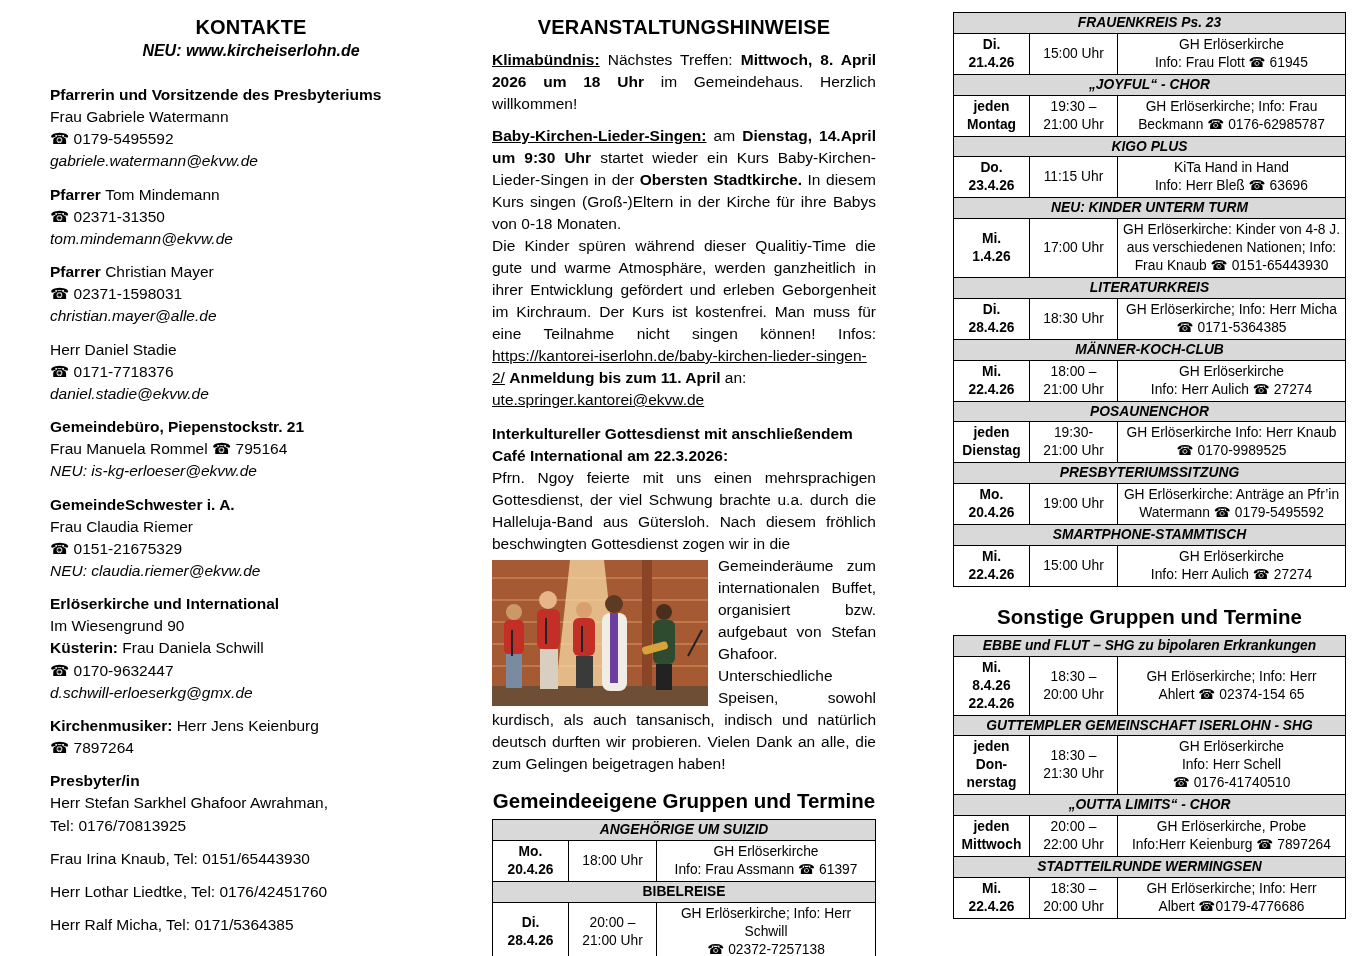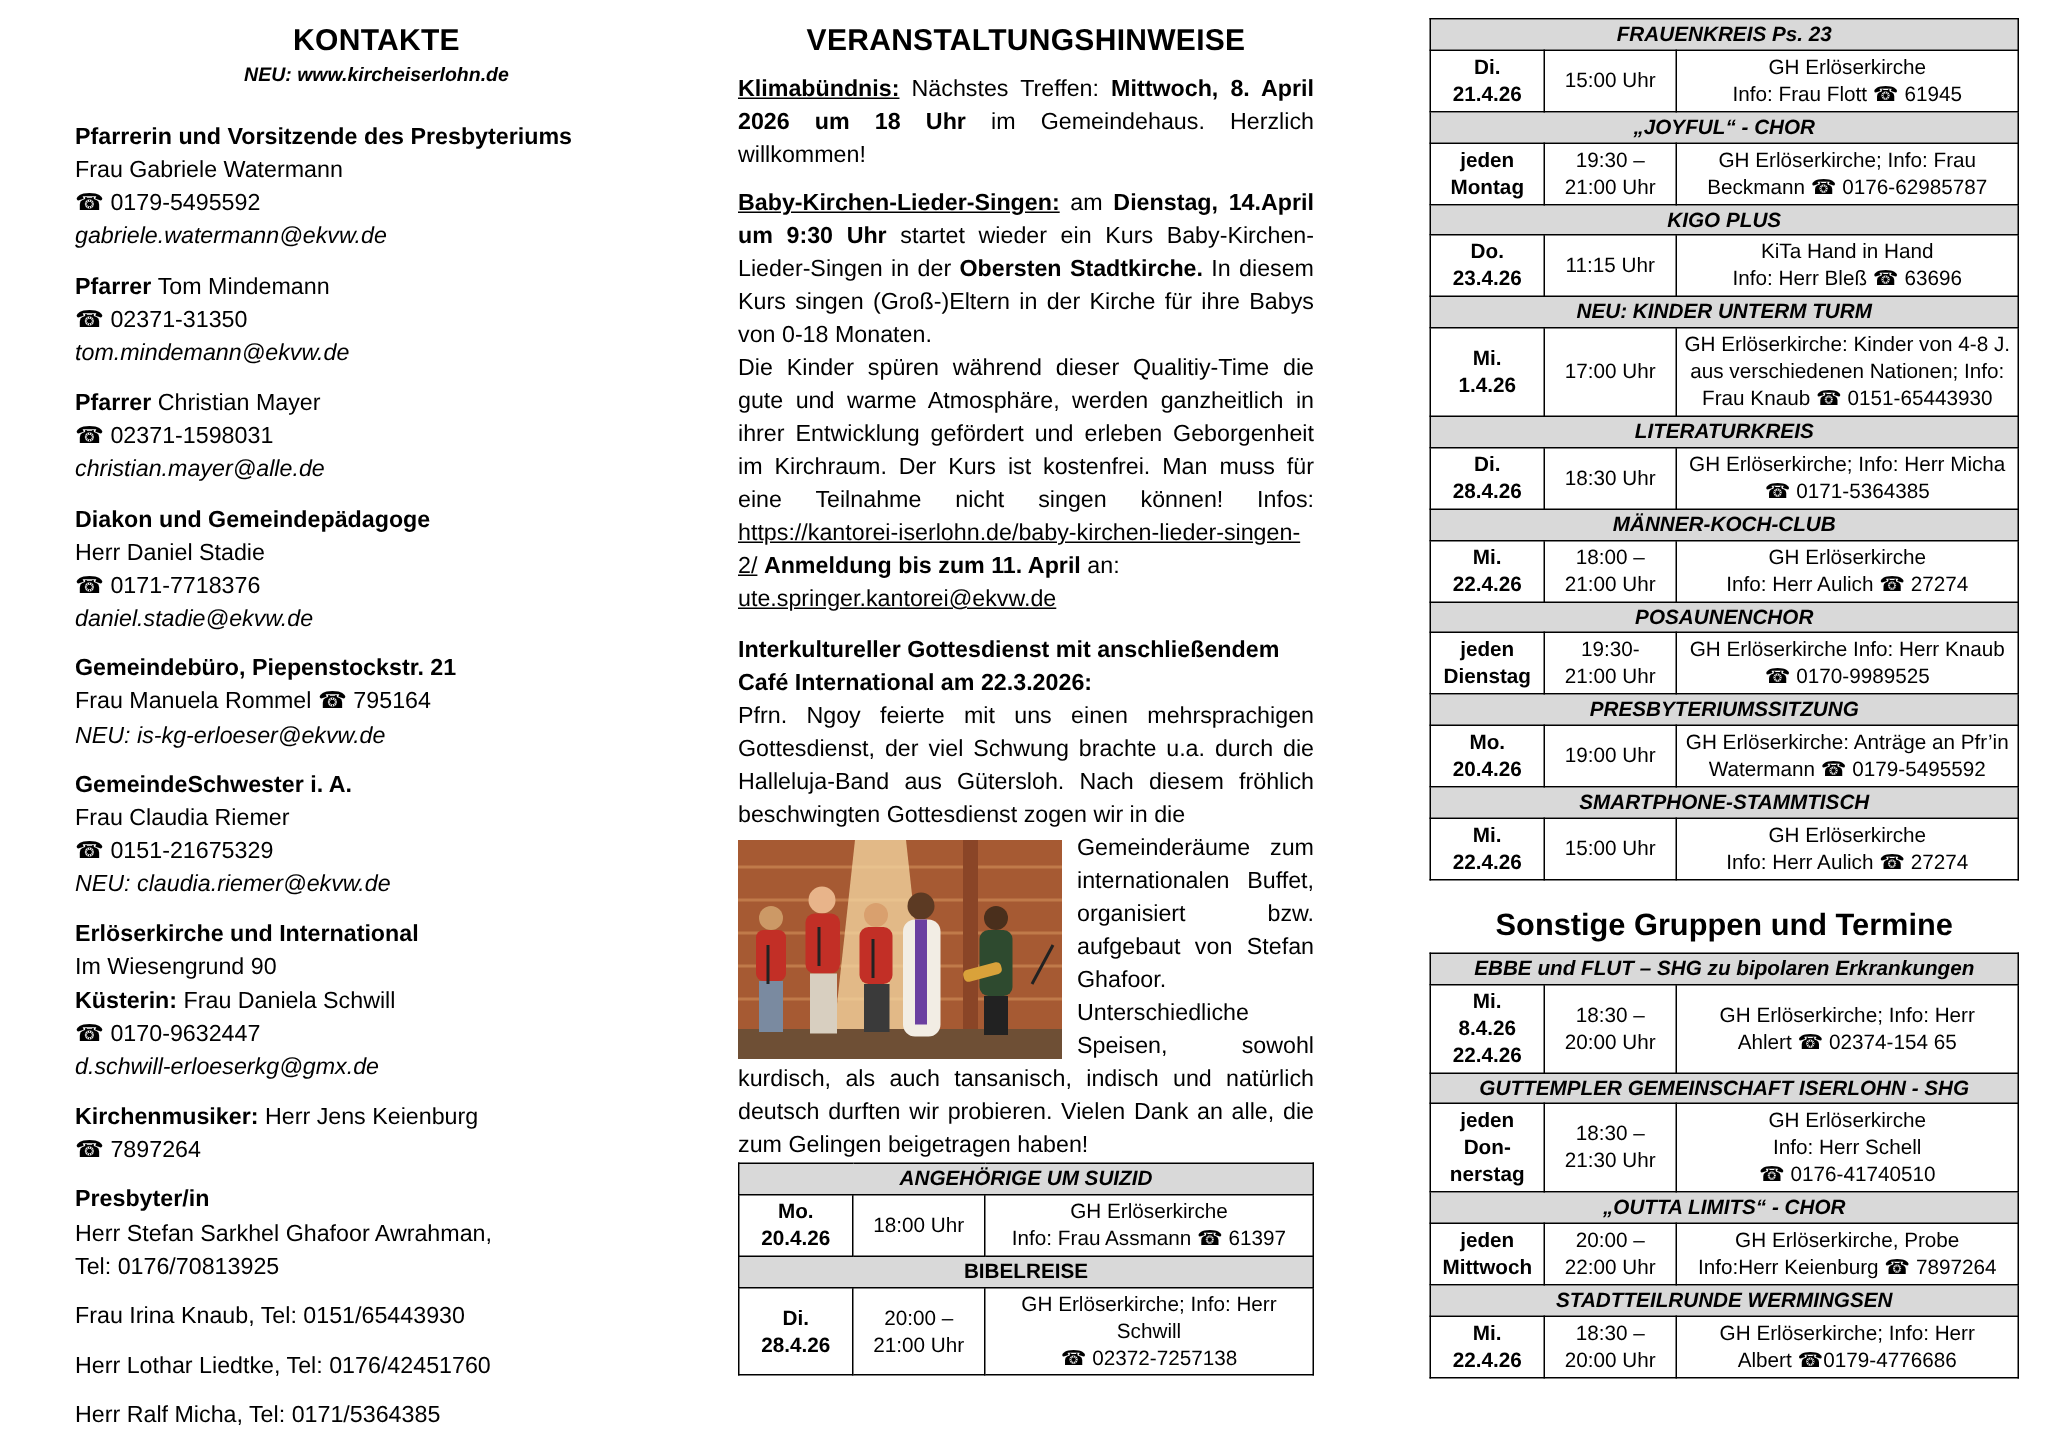--- a/index.html
+++ b/index.html
@@ -7,21 +7,21 @@
     width:1366px;height:956px;background:#ffffff;color:#000;
     font-family:"Liberation Sans","DejaVu Sans",sans-serif;
     position:relative;overflow:hidden;
   }
   .col{position:absolute;}
   .col-left {left:50px;  top:16px; width:402px;}
   .col-mid  {left:492px; top:16px; width:384px;}
   .col-right{left:953px; top:12px; width:393px;}
 
   .big-title{font-size:20px;font-weight:bold;text-align:center;letter-spacing:.2px;}
-  .sub-title{font-size:13px;font-weight:bold;font-style:italic;text-align:center;margin-top:3px;}
+  .sub-title{font-size:16px;font-weight:bold;font-style:italic;text-align:center;margin-top:3px;}
 
   .kblock{margin-top:11px;font-size:15.5px;line-height:1.43;}
   .kblock.first{margin-top:24px;}
 
   .vp{font-size:15.5px;line-height:1.42;text-align:justify;margin-top:10px;}
   .vp.heading{font-weight:bold;text-align:left;margin-top:12px;}
   .vp.afterheading{margin-top:0;}
 
   .b{font-weight:bold;}
   .i{font-style:italic;text-align:right;}
@@ -57,21 +57,20 @@
         <div><span class="b">Pfarrer </span><span>Tom Mindemann</span></div>
         <div><span>☎ 02371-31350</span></div>
         <div><span class="i">tom.mindemann@ekvw.de</span></div>
       </div>
       <div class="kblock">
         <div><span class="b">Pfarrer </span><span>Christian Mayer</span></div>
         <div><span>☎ 02371-1598031</span></div>
         <div><span class="i">christian.mayer@alle.de</span></div>
       </div>
       <div class="kblock">
-        <div><span class="b">Diakon und Gemeindepädagoge</span></div>
         <div><span>Herr Daniel Stadie</span></div>
         <div><span>☎ 0171-7718376</span></div>
         <div><span class="i">daniel.stadie@ekvw.de</span></div>
       </div>
       <div class="kblock">
         <div><span class="b">Gemeindebüro, Piepenstockstr. 21</span></div>
         <div><span>Frau Manuela Rommel ☎ 795164</span></div>
         <div><span class="i">NEU: is-kg-erloeser@ekvw.de</span></div>
       </div>
       <div class="kblock">
@@ -149,20 +148,21 @@
               <g stroke="#222" stroke-width="2">
                 <line x1="20" y1="70" x2="20" y2="96"></line>
                 <line x1="54" y1="58" x2="54" y2="84"></line>
                 <line x1="90" y1="66" x2="90" y2="92"></line>
                 <line x1="196" y1="96" x2="210" y2="70"></line>
               </g>
             </g>
           </svg>
         </span><span>Gemeinderäume zum internationalen Buffet, organisiert bzw. aufgebaut von Stefan Ghafoor. Unterschiedliche Speisen, sowohl kurdisch, als auch tansanisch, indisch und natürlich deutsch durften wir probieren. Vielen Dank an alle, die zum Gelingen beigetragen haben!</span></div>
     </div>
+  <div class="group-heading">Gemeindeeigene Gruppen und Termine</div>
   <div id="table-gemeindeeigene">
       <table class="sched">
         <colgroup>
           <col style="width: 76px;">
           <col style="width: 88px;">
           <col>
         </colgroup>
         <tbody>
           <tr>
             <td colspan="3" class="hdr it">ANGEHÖRIGE UM SUIZID</td>

